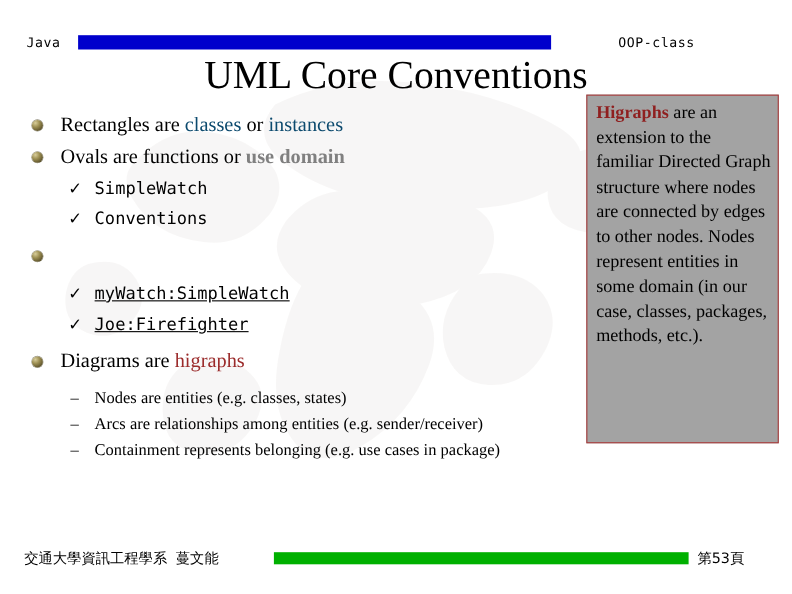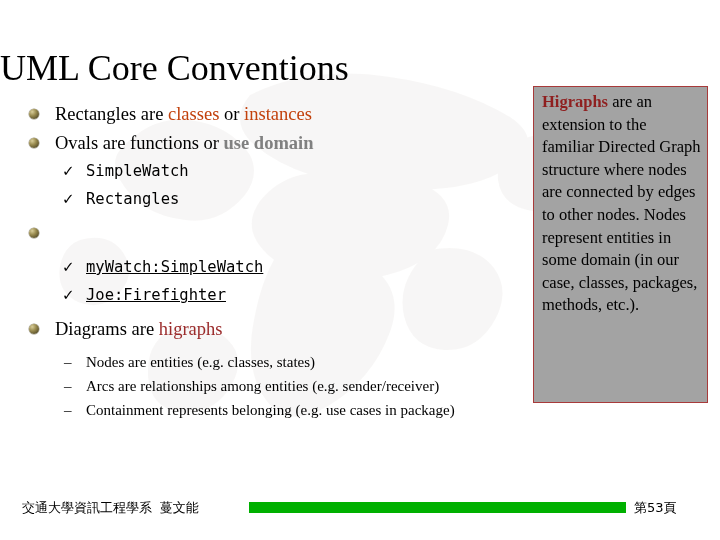--- a/index.html
+++ b/index.html
@@ -56,21 +56,21 @@
     letter-spacing: 0.5px;
     color: #000000;
     white-space: nowrap;
   }
 
   
   #title {
     position: absolute;
     left: 0; top: 48px;
     width: 720px;
-    text-align: left;
+    text-align: center;
     font-family: "Liberation Serif", serif;
     font-size: 36px;
     line-height: 40px;
     color: #000000;
     letter-spacing: 0px;
   }
 
   
   #body-list {
     position: absolute;
@@ -133,21 +133,21 @@
     left: 42px;
     top: 0px;
     font-size: 15px;
     line-height: 24px;
     color: #000000;
   }
 
   .gap-after { margin-bottom: 6px; }
   .gap-before { margin-top: 6px; }
 
-  .c-classes   { color: #c2410c; }
+  .c-classes   { color: #0c4a6e; }
   .c-usecases  { color: #808080; font-weight: bold; }
   .c-higraphs  { color: #9b2b2b; }
 
   
   #side-box {
     position: absolute;
     left: 533px; top: 86px;
     width: 175px; height: 317px;
     background: #a3a3a3;
     border: 1px solid #a83a3a;
@@ -206,28 +206,33 @@
       <path d="M300 175 q70 -12 120 8 q35 14 28 42 q-10 40 -70 52 q-70 14 -110 -22 q-28 -26 -8 -54 q16 -20 40 -26 z"></path>
       <path d="M280 250 q60 -10 96 20 q28 24 14 62 q-18 48 -62 74 q-40 24 -62 -6 q-22 -30 -12 -80 q8 -44 26 -70 z"></path>
       <path d="M430 250 q44 -8 64 18 q16 22 2 50 q-18 34 -52 32 q-32 -2 -40 -34 q-8 -36 26 -66 z"></path>
       <path d="M170 330 q36 -12 58 10 q18 18 4 44 q-18 32 -52 28 q-30 -4 -32 -36 q-2 -32 22 -46 z"></path>
       <path d="M520 140 q40 -16 72 4 q26 16 12 40 q-18 30 -62 28 q-40 -2 -44 -32 q-2 -28 22 -40 z"></path>
       <path d="M80 240 q30 -8 44 14 q12 20 -4 38 q-18 20 -42 10 q-22 -10 -18 -36 q4 -20 20 -26 z"></path>
       <path d="M560 300 q30 -10 46 10 q14 18 0 38 q-16 22 -42 14 q-24 -8 -22 -34 q2 -20 18 -28 z"></path>
     </g>
   </svg>
 
+  <div id="header-bar-row">
+    <div id="hdr-left">Java</div>
+    <div id="hdr-blue-bar"></div>
+    <div id="hdr-right">OOP-class</div>
+  </div>
 
   <div id="title">UML Core Conventions</div>
 
   <div id="body-list">
       <div class="lvl1"><span class="sphere-bullet"></span><span>Rectangles are </span><span class="c-classes">classes</span><span> or </span><span class="c-classes">instances</span></div>
       <div class="lvl1"><span class="sphere-bullet"></span><span>Ovals are functions or </span><span class="c-usecases">use domain</span></div>
       <div class="lvl2"><span class="check-bullet">✓</span><span>SimpleWatch</span></div>
-      <div class="lvl2"><span class="check-bullet">✓</span><span>Rectangles</span></div>
+      <div class="lvl2"><span class="check-bullet">✓</span><span>Conventions</span></div>
       <div class="lvl1 gap-after gap-before"><span class="sphere-bullet"></span></div>
       <div class="lvl2"><span class="check-bullet">✓</span><span class="underlined-name">myWatch:SimpleWatch</span></div>
       <div class="lvl2"><span class="check-bullet">✓</span><span class="underlined-name">Joe:Firefighter</span></div>
       <div class="lvl1 gap-after gap-before"><span class="sphere-bullet"></span><span>Diagrams are </span><span class="c-higraphs">higraphs</span></div>
       <div class="lvl3"><span class="dash-bullet">–</span><span>Nodes are entities (e.g. classes, states)</span></div>
       <div class="lvl3"><span class="dash-bullet">–</span><span>Arcs are relationships among entities (e.g. sender/receiver)</span></div>
       <div class="lvl3"><span class="dash-bullet">–</span><span>Containment represents belonging (e.g. use cases in package)</span></div>
     </div>
 
   <div id="side-box">

